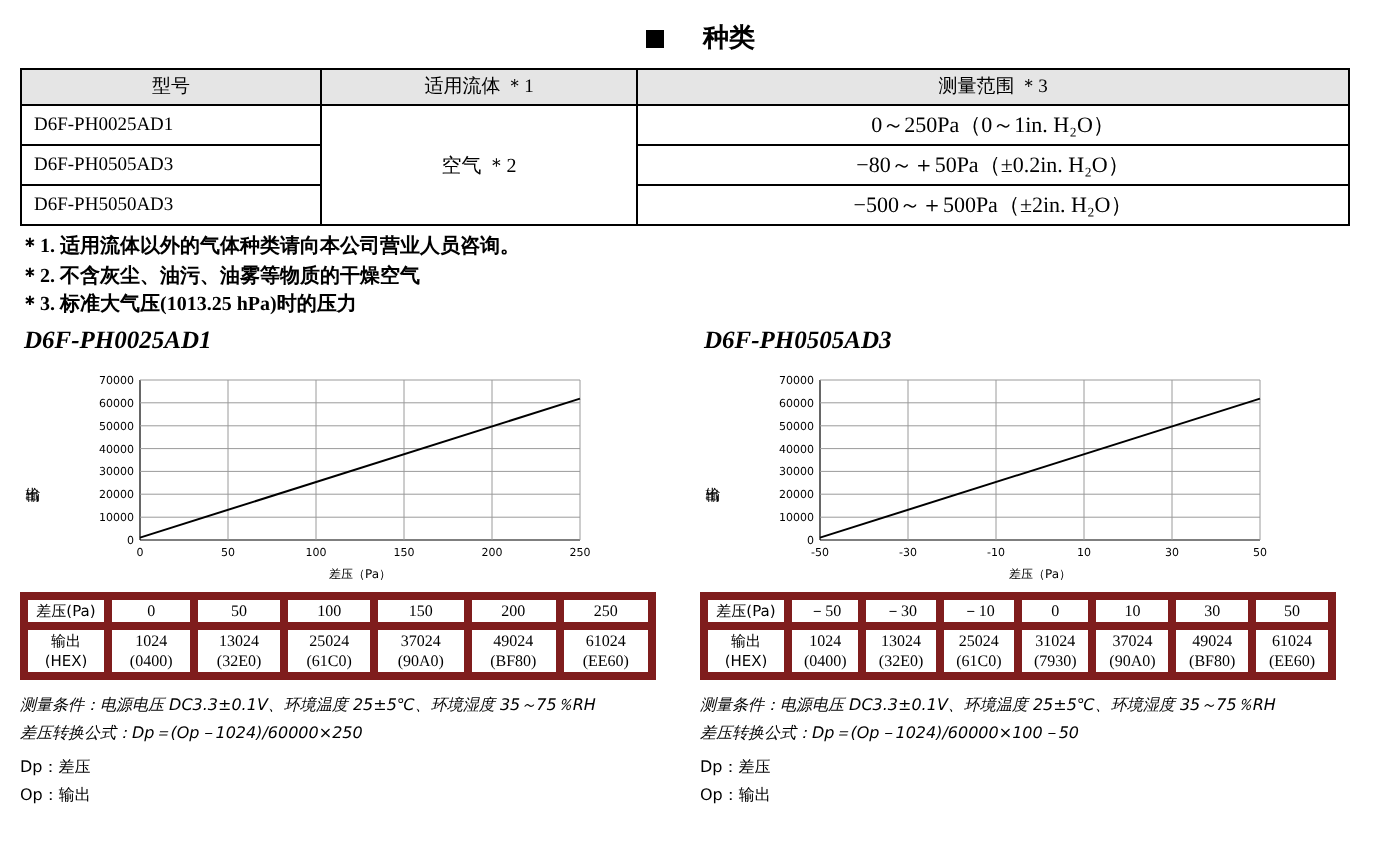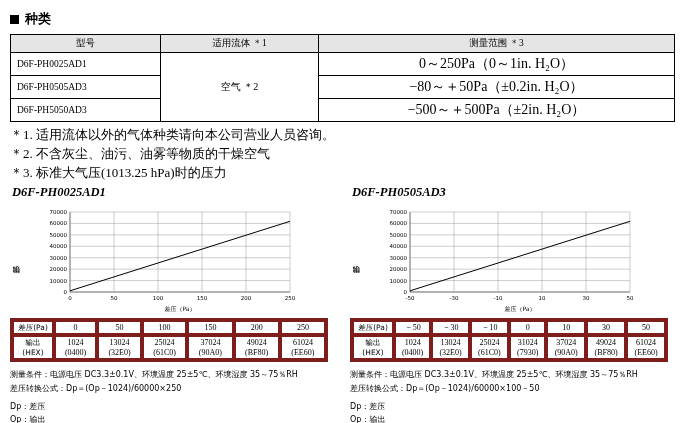--- a/index.html
+++ b/index.html
@@ -8,36 +8,36 @@
     width:700px; height:423px;
     background:#ffffff;
     font-family:"Liberation Serif", serif;
     color:#000;
     position:relative;
     overflow:hidden;
   }
   .page { position:relative; width:700px; height:423px; padding:8px 10px; }
 
   
-  .sec-head { display:flex; align-items:center; gap:6px; margin:2px 0 6px 0; }
+  .sec-head { display:flex; align-items:center; gap:20px; margin:2px 0 6px 0;justify-content:center; }
   .sec-head .blk { width:9px; height:9px; background:#000; display:inline-block; }
   .sec-head .txt { font-family:"DejaVu Sans", sans-serif; font-weight:bold; font-size:13px; }
 
   
   table.tt { border-collapse:collapse; width:665px; font-size:9px; }
   table.tt th, table.tt td {
     border:1px solid #000; padding:2px 4px; text-align:center; vertical-align:middle;
     font-weight:normal;
   }
   table.tt thead th { background:#e5e5e5; font-size:9.5px; height:17px; }
   table.tt td.modelcell { text-align:left; padding-left:6px; width:150px; height:16px; font-size:9.5px; }
   table.tt td.fluid { width:158px; font-size:10px; }
-  table.tt td.range { font-size:14px; }
-
-  .notes { font-size:13px; line-height:1.45; margin-top:4px; }
+  table.tt td.range { font-size:11px; }
+
+  .notes { font-size:10px; line-height:1.45; margin-top:4px;font-weight:bold; }
 
   
   .charts { display:flex; gap:10px; margin-top:2px; }
   .col { width:330px; }
   .model-title {
     font-family:"Liberation Serif", serif;
     font-style:italic; font-weight:bold; font-size:12.5px;
     margin:0 0 4px 2px;
   }
 
@@ -53,21 +53,21 @@
   
   table.vt { border-collapse:collapse; width:318px; font-size:7.5px; margin-top:4px; }
   table.vt td, table.vt th {
     border:4px solid #7f1d1d; text-align:center; vertical-align:middle;
     font-weight:normal; padding:1px 0; height:13px;
   }
   table.vt td.hdr { width:42px; font-family:"DejaVu Sans", sans-serif; font-size:7.5px; line-height:1.25; }
   table.vt td.val { font-size:8px; line-height:1.2; }
 
   .footnotes { font-size:8px; line-height:1.7; margin-top:6px; }
-  .footnotes .fn { white-space:nowrap; }
+  .footnotes .fn { white-space:nowrap;font-style:italic; }
   .footnotes .jp { font-family:"DejaVu Sans", sans-serif; font-size:8px; }
   .defs { margin-top:4px; font-size:8px; line-height:1.7; font-family:"DejaVu Sans", sans-serif;}
 </style>
 </head>
 <body>
 
 <div class="page">
 
   <div class="sec-head">
     <span class="blk"></span>

